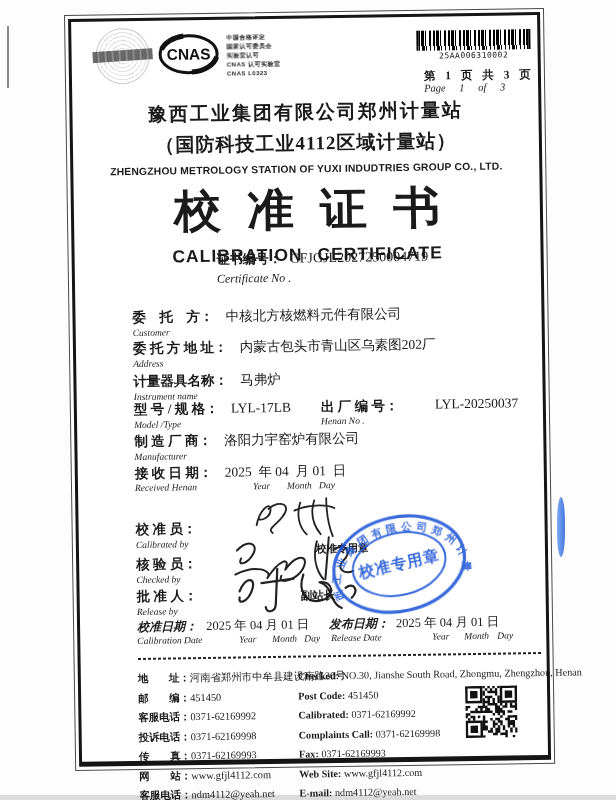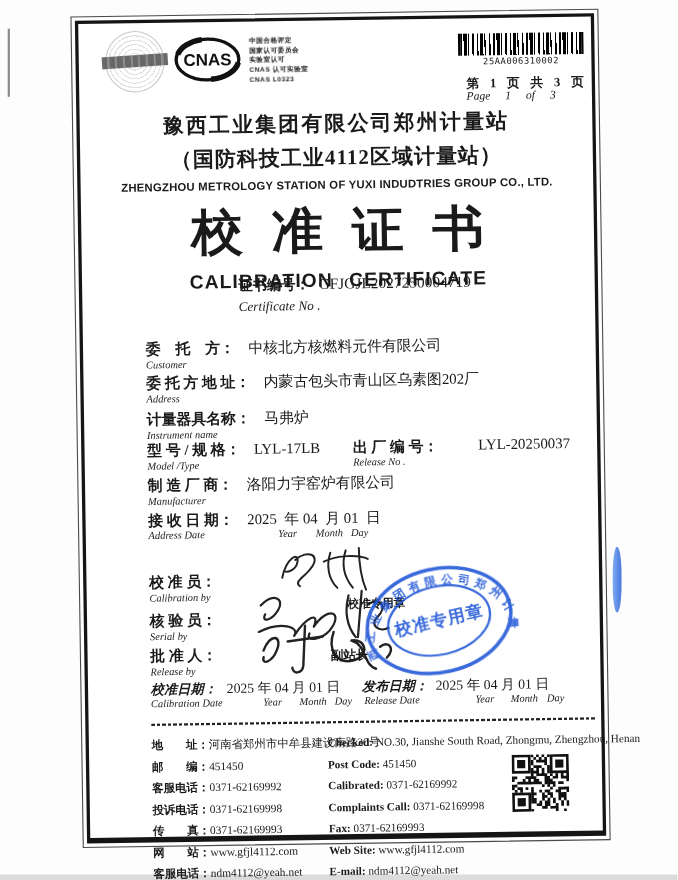--- a/index.html
+++ b/index.html
@@ -141,44 +141,44 @@
       <span class="zh-lb">计量器具名称：</span>
       <span class="zh-val">马弗炉</span>
       <span class="en-sub">Instrument name</span>
     </div>
     <div class="frow" style="top:92px">
       <span class="zh-lb">型 号 / 规 格：</span>
       <span class="zh-val">LYL-17LB</span>
       <span class="en-sub">Model /Type</span>
       <span class="abs zh-lb" style="left:187px;top:0">出 厂 编 号：</span>
       <span class="abs zh-val" style="left:292px;top:0">LYL-20250037</span>
-      <span class="abs en-sub" style="left:187px;top:17px">Release No .</span>
+      <span class="abs en-sub" style="left:187px;top:17px">Henan No .</span>
     </div>
     <div class="frow" style="top:124px">
       <span class="zh-lb">制 造 厂 商：</span>
       <span class="zh-val">洛阳力宇窑炉有限公司</span>
       <span class="en-sub">Manufacturer</span>
     </div>
     <div class="frow" style="top:156px">
       <span class="zh-lb">接 收 日 期：</span>
       <span class="zh-val">2025  年 04  月 01  日</span>
-      <span class="abs en-sub" style="left:0;top:17px">Address Date</span>
+      <span class="abs en-sub" style="left:0;top:17px">Received Henan</span>
       <span class="abs en-sub" style="left:118px;top:17px">Year</span>
       <span class="abs en-sub" style="left:152px;top:17px">Month</span>
       <span class="abs en-sub" style="left:184px;top:17px">Day</span>
     </div>
   </div>
 
   <div class="abs" style="left:57px;top:500px">
     <span class="zh-lb">校 准 员：</span>
-    <span class="en-sub">Calibration by</span>
+    <span class="en-sub">Calibrated by</span>
   </div>
   <div class="abs" style="left:57px;top:535px">
     <span class="zh-lb">核 验 员：</span>
-    <span class="en-sub">Serial by</span>
+    <span class="en-sub">Checked by</span>
   </div>
   <div class="abs" style="left:57px;top:567px">
     <span class="zh-lb">批 准 人：</span>
     <span class="en-sub">Release by</span>
   </div>
 
   <svg class="sig-svg" style="left:164px;top:476px" width="100" height="46" viewBox="0 0 100 46">
     <path stroke-width="1.8" d="M14,30 C18,12 30,6 28,16 C27,22 20,26 16,24 M26,14 C38,4 50,10 40,22 C34,30 24,34 30,38"></path>
     <path stroke-width="1.8" d="M58,8 C54,20 56,32 64,40 M72,6 C68,18 70,30 78,40 M52,16 C64,10 84,10 92,14 M84,4 C84,18 86,32 90,42"></path>
   </svg>

